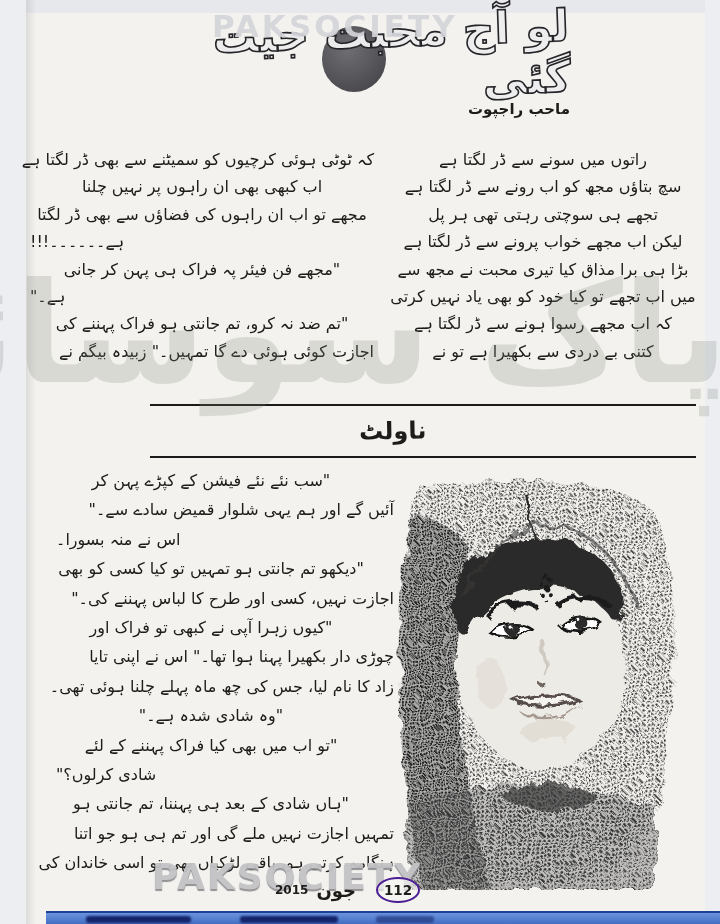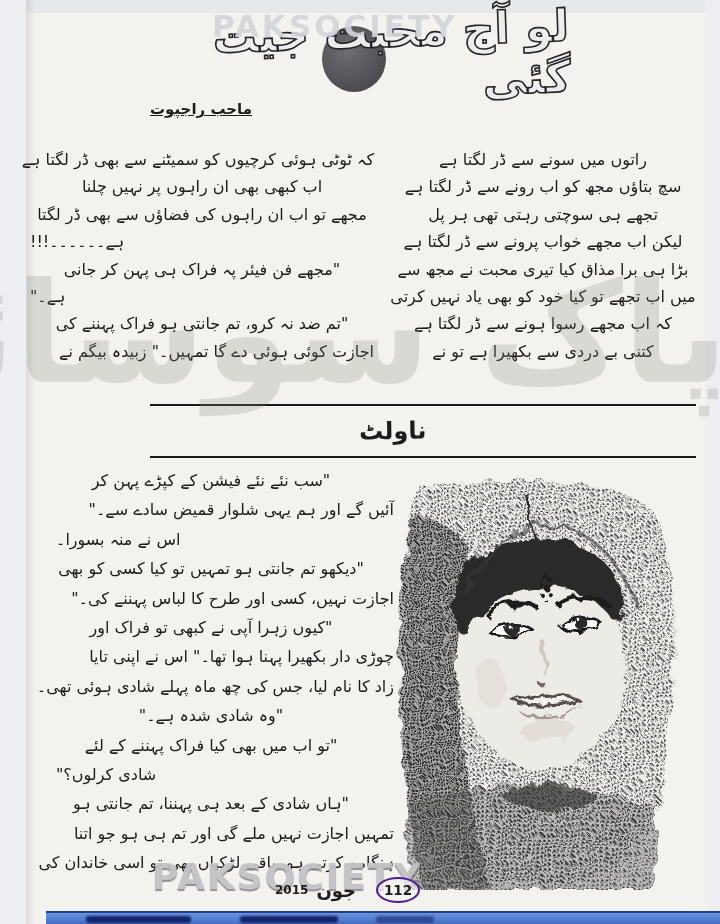--- a/index.html
+++ b/index.html
@@ -15,22 +15,22 @@
   
   #wm-top{position:absolute;left:212px;top:8px;z-index:6;font-weight:bold;font-size:31px;
      letter-spacing:3px;color:#d4d5da;opacity:.92;pointer-events:none;}
   #title-blob{position:absolute;left:322px;top:26px;width:64px;height:66px;border-radius:50%;
      background:radial-gradient(circle at 40% 35%,#6f6f73,#3e3e43);z-index:1;}
   #title{position:absolute;left:150px;top:18px;width:420px;height:80px;z-index:2;
      display:flex;align-items:center;justify-content:center;direction:rtl;
      font-size:44px;font-weight:bold;transform:rotate(-2deg);
      color:rgba(255,255,255,.9);-webkit-text-stroke:1.6px #26262a;
      text-shadow:0 0 1px rgba(30,30,30,.8);}
-  #author{position:absolute;left:150px;top:100px;width:420px;text-align:left;
-     font-size:15px;font-weight:bold;direction:rtl;z-index:2;text-decoration:underline;}
+  #author{position:absolute;left:150px;top:100px;width:420px;text-align:right;
+     font-size:15px;font-weight:bold;direction:rtl;z-index:2;}
 
   
   .col{position:absolute;direction:rtl;font-size:16px;line-height:27.4px;z-index:2;}
   #col-right{left:378px;top:146px;width:330px;}
   #col-left{left:30px;top:146px;width:344px;}
   .line{white-space:nowrap;}
   .ac{text-align:center;}
   .ar{text-align:right;}
   .al{text-align:left;}
 
@@ -109,21 +109,21 @@
   </div>
 
   <div id="body-col" class="col">
     <div class="line ac">"سب نئے نئے فیشن کے کپڑے پہن کر</div>
     <div class="line ar">آئیں گے اور ہم یہی شلوار قمیض سادے سے۔"</div>
     <div class="line al">اس نے منہ بسورا۔</div>
     <div class="line ac">"دیکھو تم جانتی ہو تمہیں تو کیا کسی کو بھی</div>
     <div class="line ar">اجازت نہیں، کسی اور طرح کا لباس پہننے کی۔"</div>
     <div class="line ac">"کیوں زہرا آپی نے کبھی تو فراک اور</div>
     <div class="line ar">چوڑی دار بکھیرا پہنا ہوا تھا۔" اس نے اپنی تایا</div>
-    <div class="line ar">زاد کا نام لیا، جس کی چھ ماہ پہلے شادی ہوئی تھی۔</div>
+    <div class="line ar">زاد کا نام لیا، جس کی چھ ماہ پہلے چلنا ہوئی تھی۔</div>
     <div class="line ac">"وہ شادی شدہ ہے۔"</div>
     <div class="line ac">"تو اب میں بھی کیا فراک پہننے کے لئے</div>
     <div class="line al">شادی کرلوں؟"</div>
     <div class="line ac">"ہاں شادی کے بعد ہی پہننا، تم جانتی ہو</div>
     <div class="line ar">تمہیں اجازت نہیں ملے گی اور تم ہی ہو جو اتنا</div>
     <div class="line ar">ہنگامہ کرتی ہو، باقی لڑکیاں بھی تو اسی خاندان کی</div>
   </div>
 
   <div id="portrait">
     <svg width="312" height="412" viewBox="0 0 310 412" xmlns="http://www.w3.org/2000/svg">

